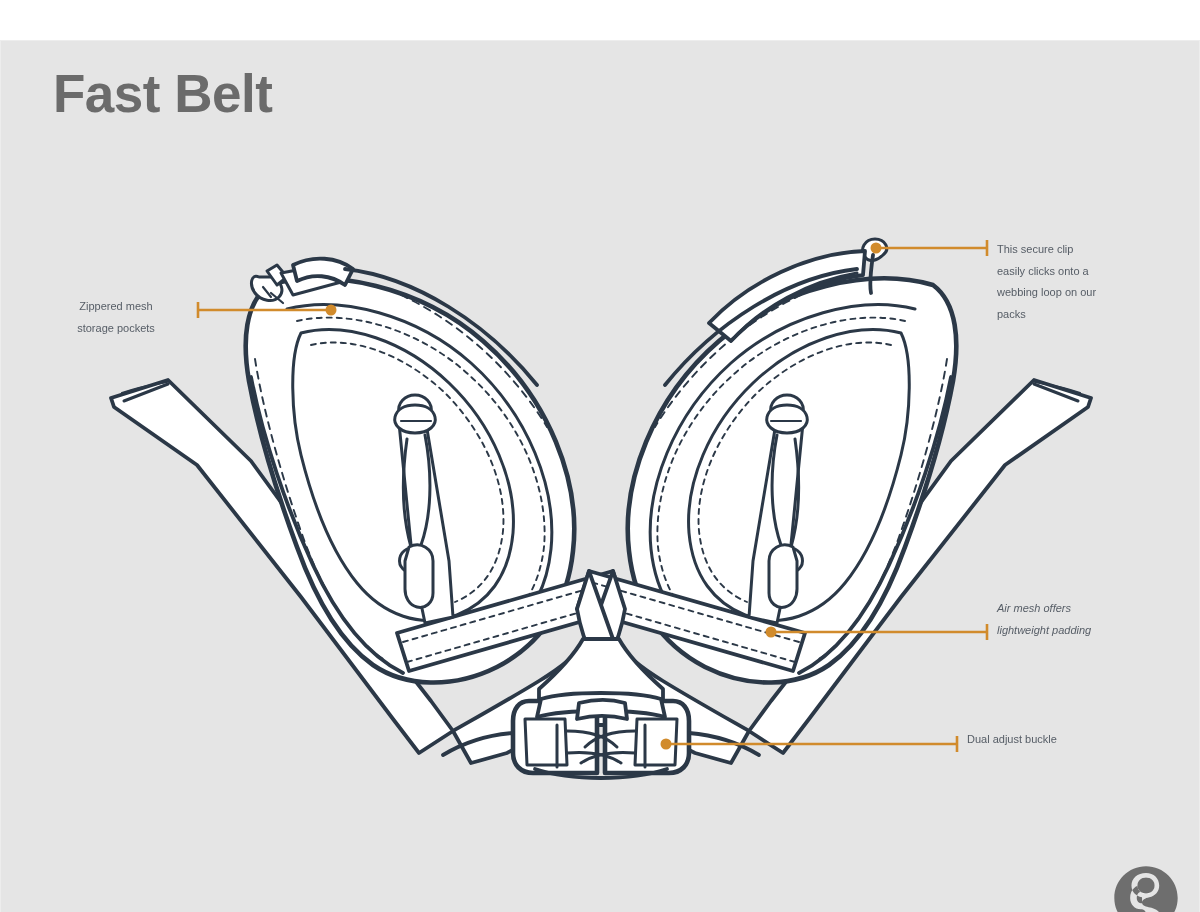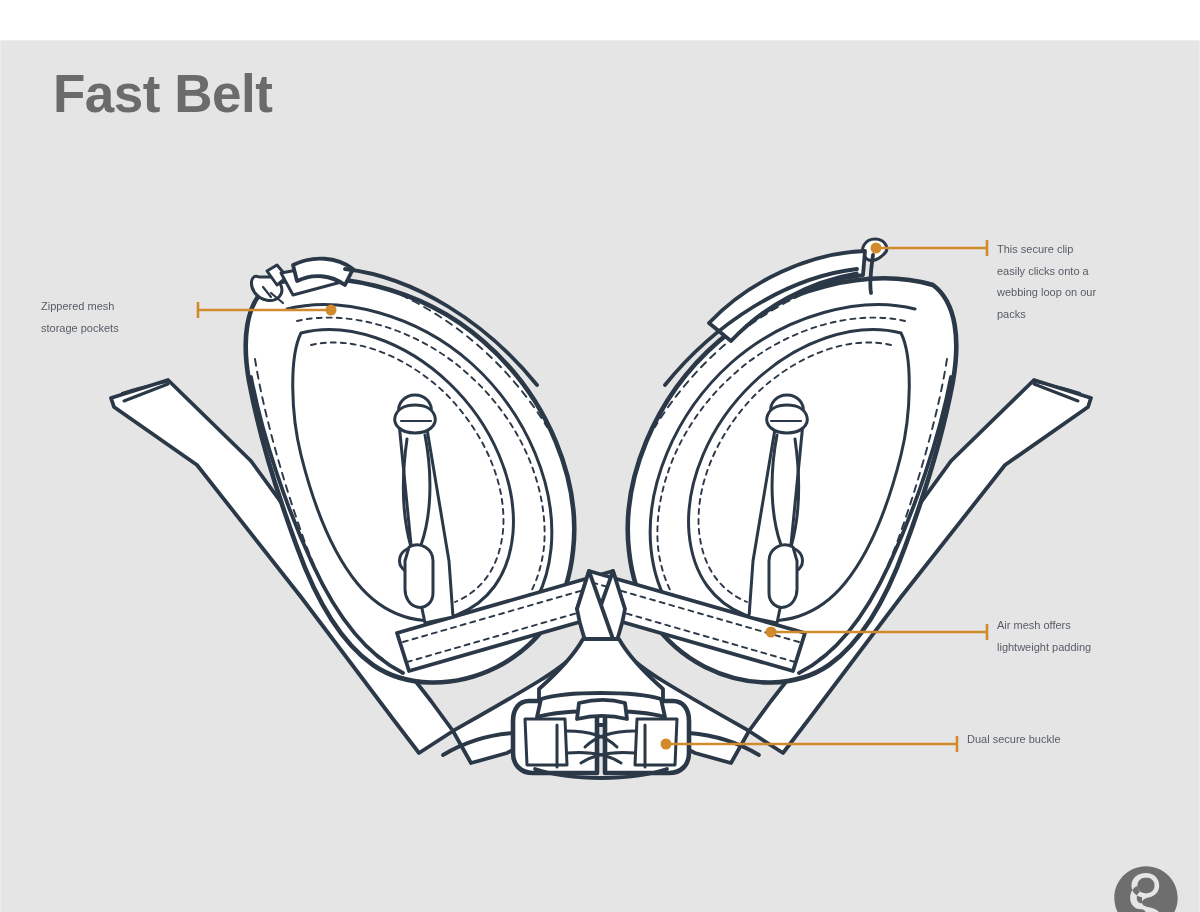--- a/index.html
+++ b/index.html
@@ -40,24 +40,24 @@
     height: 912px;
   }
   .callout-text {
     position: absolute;
     font-size: 11px;
     line-height: 21.5px;
     color: #565d66;
     white-space: pre-line;
   }
   .callout-text.right { text-align: left; }
-  .callout-text.left  { text-align: left; }
+  .callout-text.left  { text-align: center; }
 
   #callout-clip-text   { left: 996px; top: 198px;  width: 185px; }
-  #callout-airmesh-text{ left: 996px; top: 574px;  width: 190px; }
+  #callout-airmesh-text{ left: 996px; top: 557px;  width: 190px; font-style: italic; }
   #callout-buckle-text { left: 966px; top: 688px;  width: 210px; }
   #callout-pocket-text { left: 40px;  top: 255px;  width: 150px; }
 
   #brand-logo {
     position: absolute;
     left: 1112px;
     top: 824px;
     width: 66px;
     height: 66px;
   }
@@ -343,21 +343,21 @@
 storage pockets</div>
 
   <div class="callout-text right" id="callout-clip-text">This secure clip
 easily clicks onto a
 webbing loop on our
 packs</div>
 
   <div class="callout-text right" id="callout-airmesh-text">Air mesh offers
 lightweight padding</div>
 
-  <div class="callout-text right" id="callout-buckle-text">Dual secure buckle</div>
+  <div class="callout-text right" id="callout-buckle-text">Dual adjust buckle</div>
 
   <svg id="brand-logo" viewBox="0 0 100 100" xmlns="http://www.w3.org/2000/svg">
     <path fill="#6e6e6e" d="M50 2 C23.5 2 2 23.5 2 50 C2 76.5 23.5 98 50 98
              C76.5 98 98 76.5 98 50 C98 23.5 76.5 2 50 2 Z
              M50 12 C62 12 70 20 70 31 C70 40 64 47 55 49
              C48.5 50.5 44 53 44 57 C44 61 48 63 54 64
              C66 66 74 72 74 82 C74 88 70 92 63 92
              C55 92 50 87 50 80 L50 74
              C50 70 47 67 42 67 C33 67 26 60 26 50
              C26 38 34 30 45 30 L45 40

